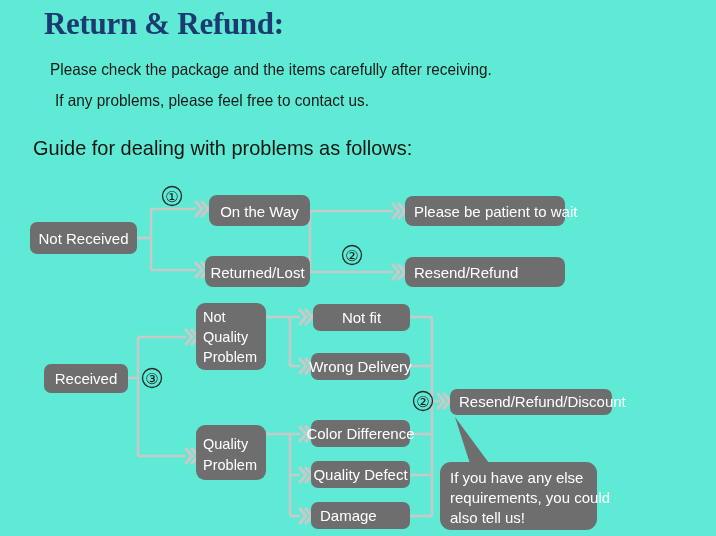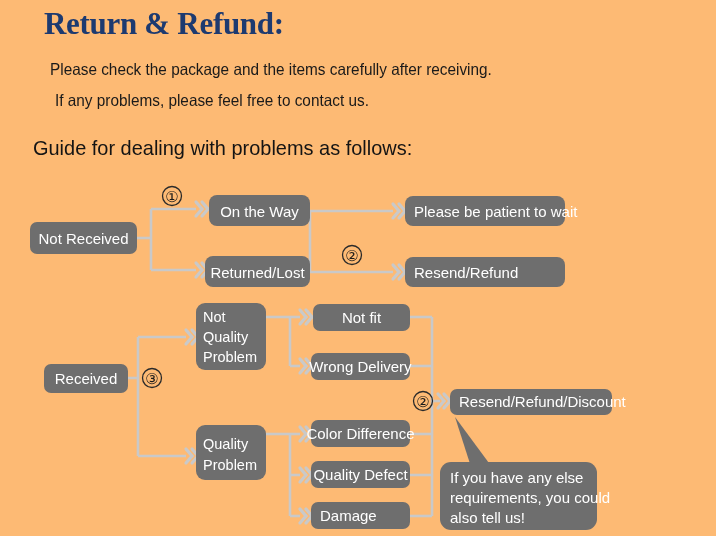--- a/index.html
+++ b/index.html
@@ -4,21 +4,21 @@
 <style>
   html, body {
     margin: 0;
     padding: 0;
     background: #ffffff;
   }
   #page {
     position: relative;
     width: 716px;
     height: 536px;
-    background: #fdba74;
+    background: #5eead4;
     overflow: hidden;
     font-family: "Liberation Sans", sans-serif;
   }
   #title {
     position: absolute;
     left: 44px;
     top: 6px;
     font-family: "Liberation Serif", serif;
     font-weight: bold;
     font-size: 31px;

